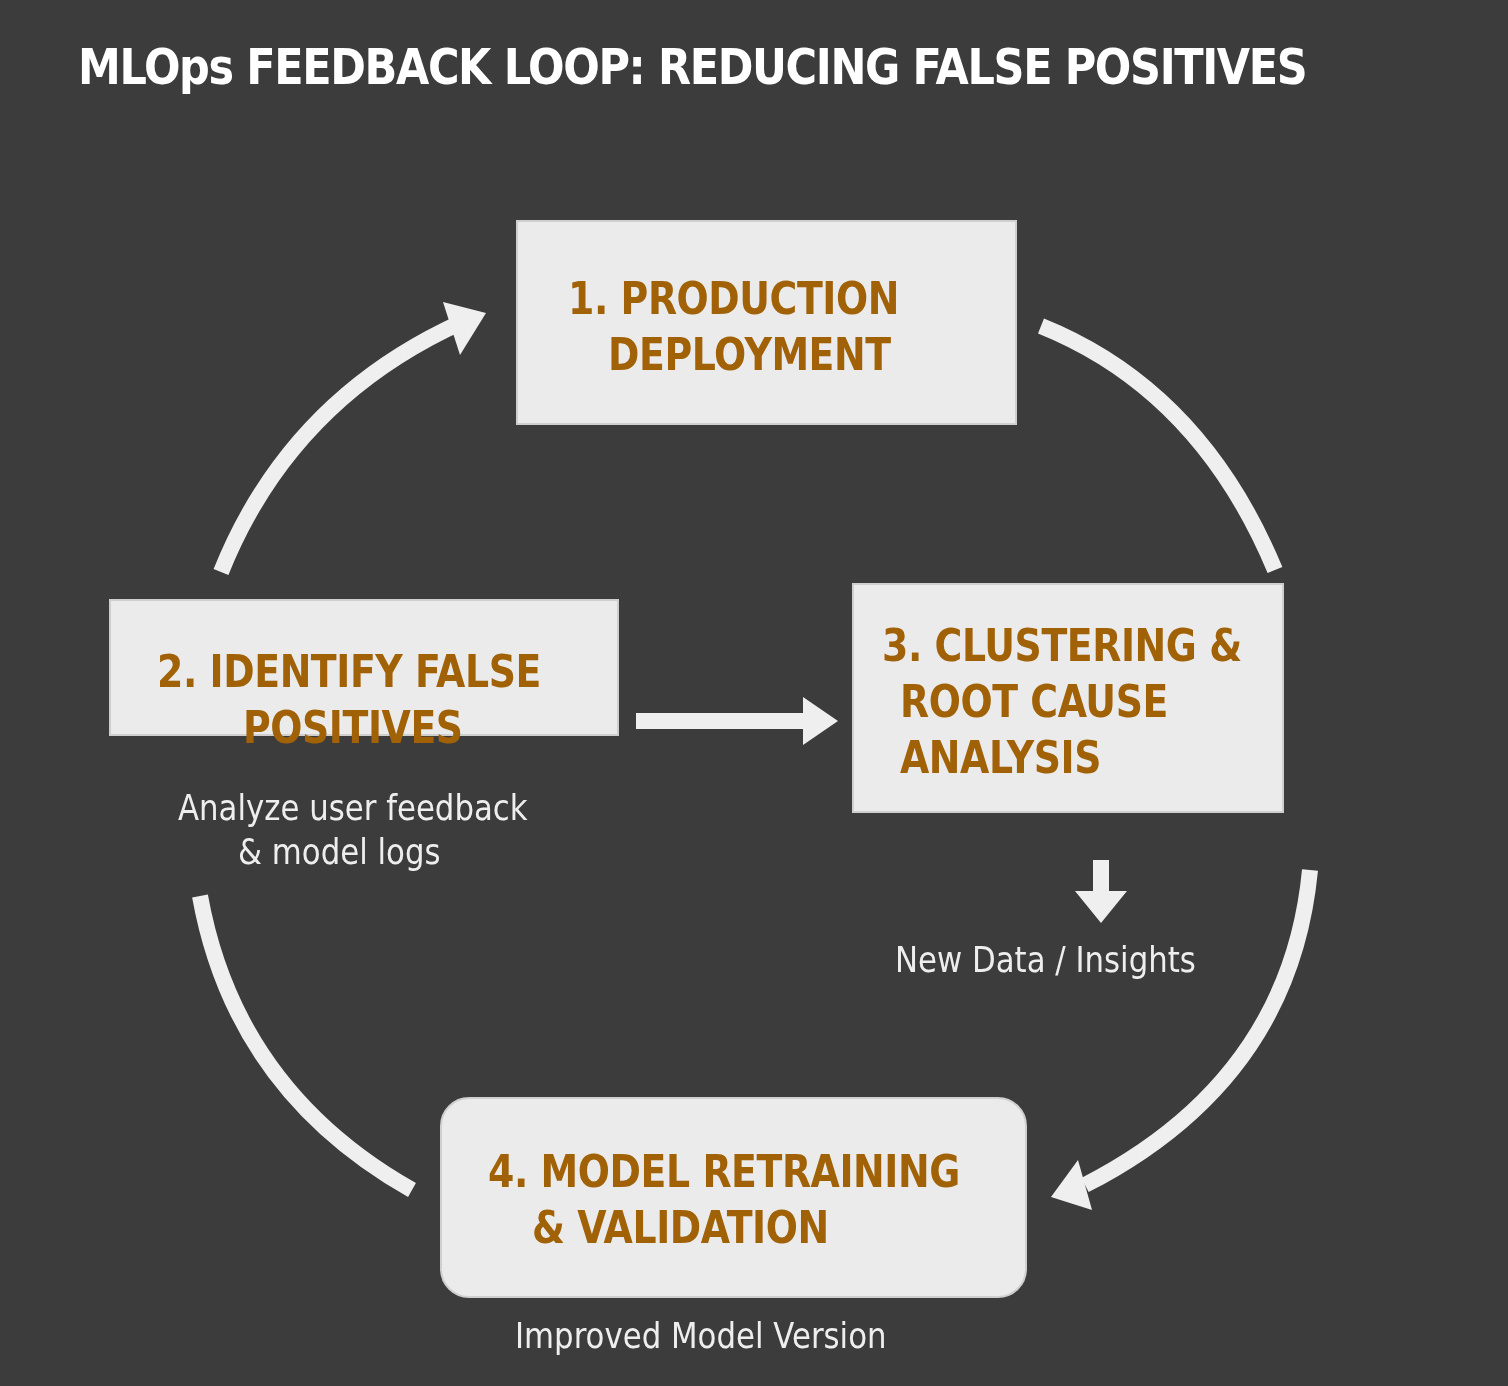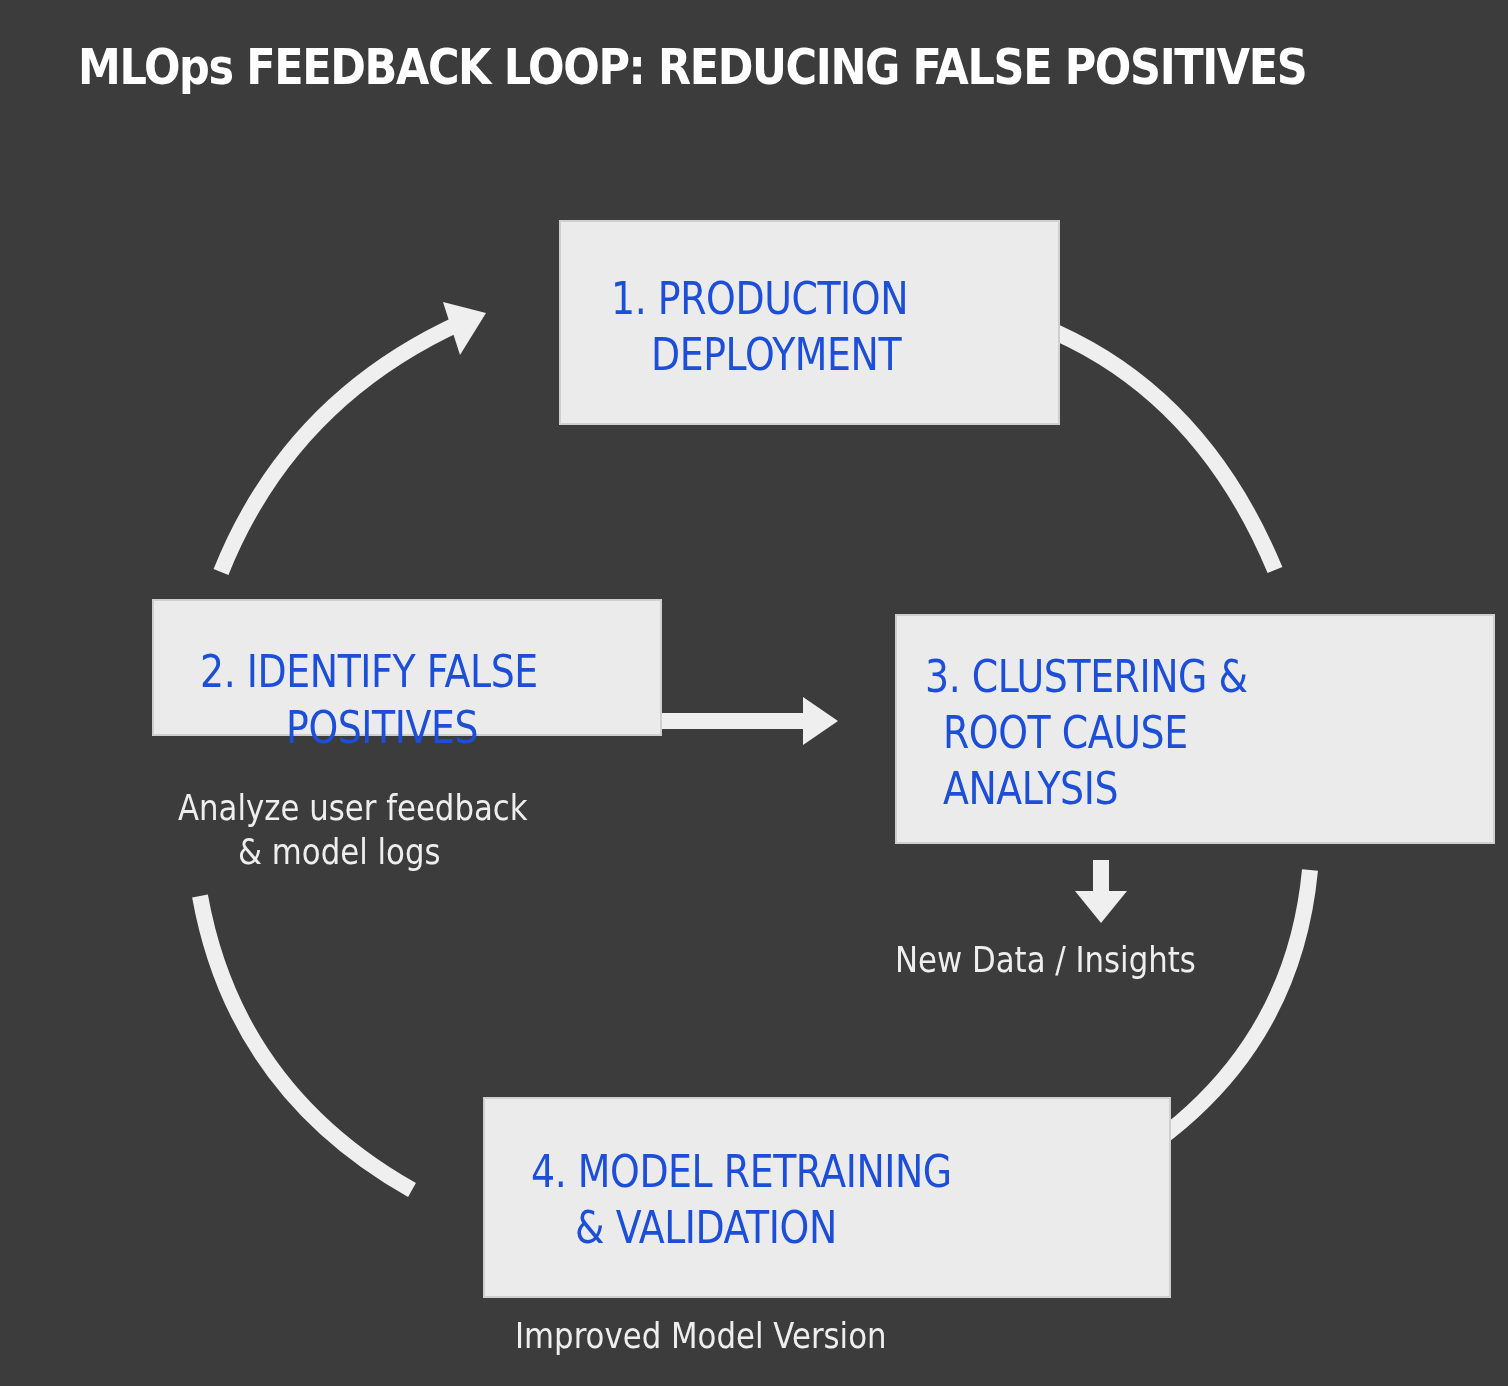--- a/index.html
+++ b/index.html
@@ -11,22 +11,22 @@
     }
     .title {
       position: absolute; left: 78px; top: 38px;
       color: #ffffff; font-size: 50px; font-weight: bold;
       letter-spacing: -1.6px; white-space: nowrap;
       transform: scaleX(0.86); transform-origin: left top;
     }
     .box {
       position: absolute; background: #ebebeb;
       border: 2px solid #cfcfcf; box-sizing: border-box;
-      color: #1d4ed8; font-weight: normal; font-size: 44px;
-      line-height: 57px; letter-spacing: -0.5px; margin-left: 43px;
+      color: #a16207; font-weight: bold; font-size: 44px;
+      line-height: 57px; letter-spacing: -0.5px;
     }
     .box .line { position: absolute; white-space: nowrap; transform: scaleX(0.86); transform-origin: left top; }
     .sub {
       position: absolute; color: #eeeeee; font-size: 35px; line-height: 44px;
       white-space: nowrap; transform: scaleX(0.88); transform-origin: left top;
     }
     svg.arrows { position: absolute; left: 0; top: 0; }
   </style>
 </head>
 <body>
@@ -57,24 +57,24 @@
   <span class="line" style="left:90px; top:104px;">DEPLOYMENT</span>
 </div>
 
 <div class="box" style="left:109px; top:599px; width:510px; height:137px;">
   <span class="line" style="left:46px; top:42px;">2. IDENTIFY FALSE</span>
   <span class="line" style="left:132px; top:98px;">POSITIVES</span>
 </div>
 <div class="sub" style="left:178px; top:786px;">Analyze user feedback</div>
 <div class="sub" style="left:238px; top:830px;">&amp; model logs</div>
 
-<div class="box" style="left:852px; top:614px; width:600px; height:230px;">
+<div class="box" style="left:852px; top:583px; width:432px; height:230px;">
   <span class="line" style="left:28px; top:32px;">3. CLUSTERING &amp;</span>
   <span class="line" style="left:46px; top:88px;">ROOT CAUSE</span>
   <span class="line" style="left:46px; top:144px;">ANALYSIS</span>
 </div>
 <div class="sub" style="left:895px; top:938px;">New Data / Insights</div>
 
-<div class="box" style="left:440px; top:1097px; width:688px; height:201px;">
+<div class="box" style="left:440px; top:1097px; width:587px; height:201px;border-radius:29px;">
   <span class="line" style="left:46px; top:44px;">4. MODEL RETRAINING</span>
   <span class="line" style="left:90px; top:100px;">&amp; VALIDATION</span>
 </div>
 <div class="sub" style="left:515px; top:1314px;">Improved Model Version</div>
 
 </body></html>

